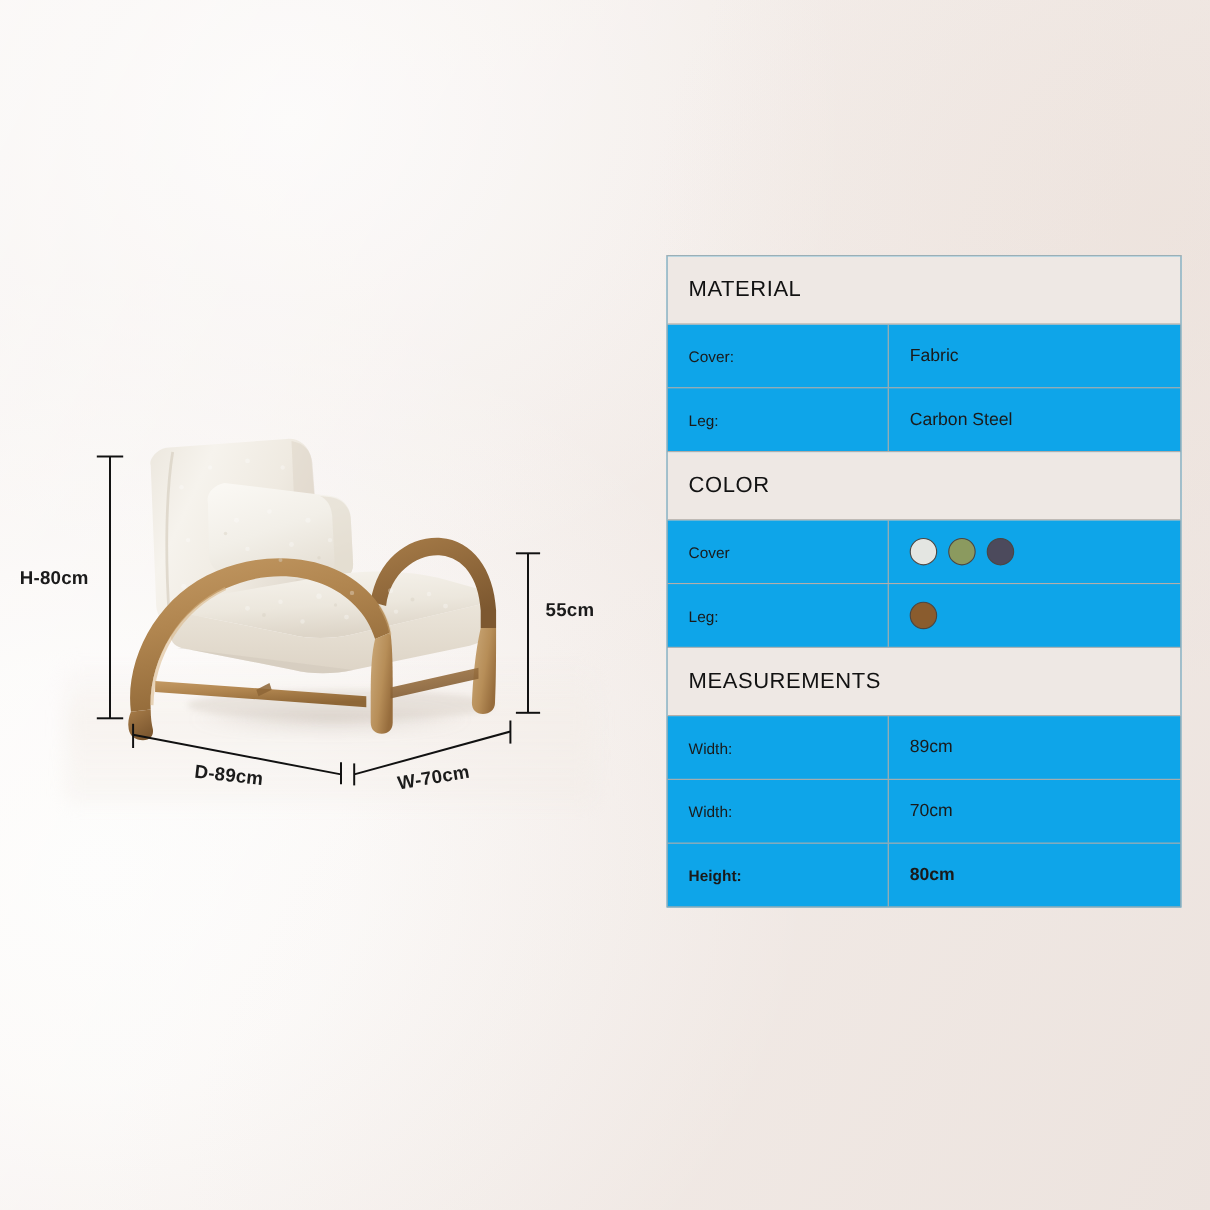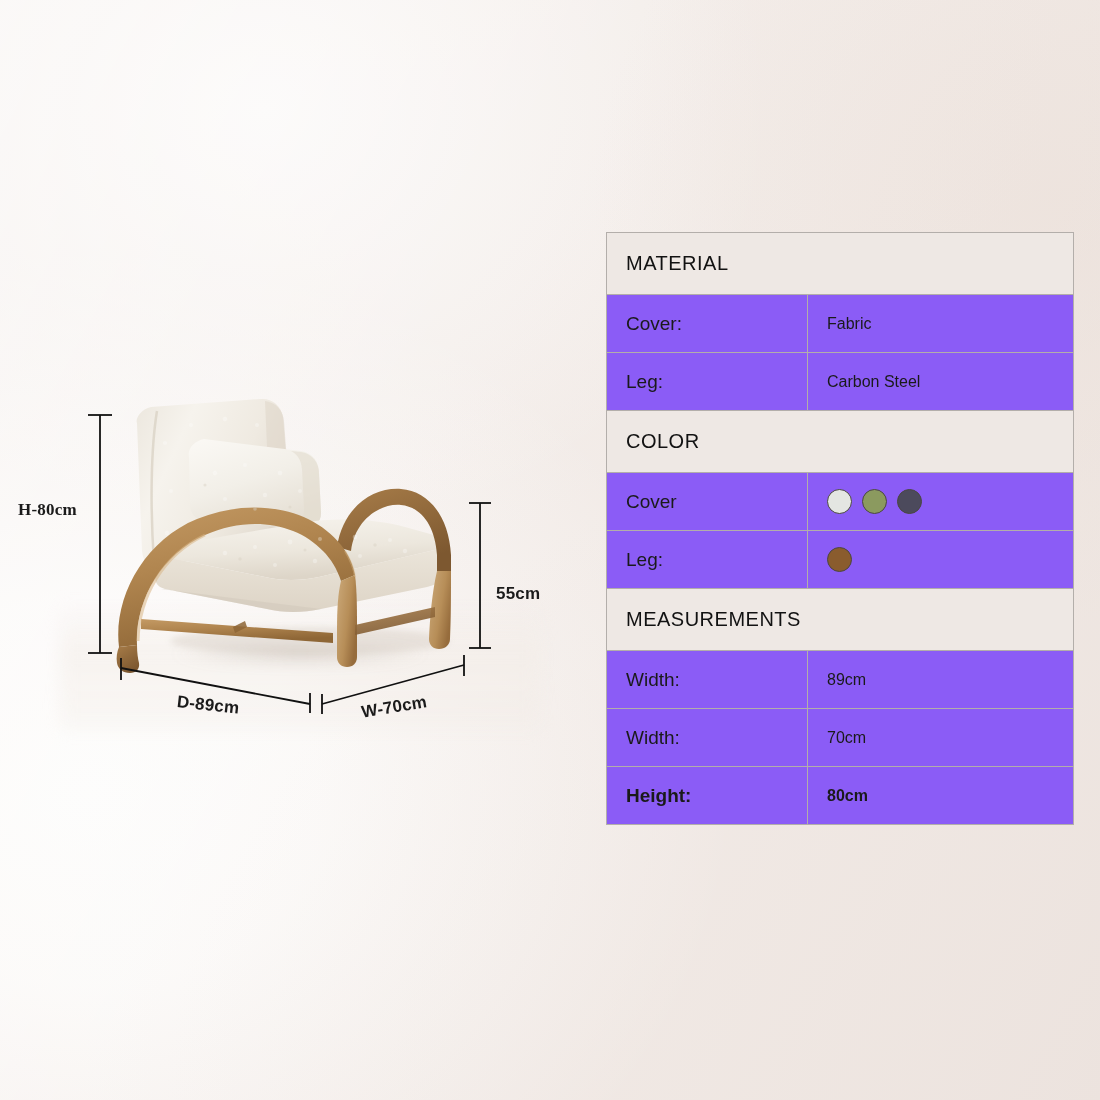--- a/index.html
+++ b/index.html
@@ -97,34 +97,34 @@
 
   .dim-label {
     position: absolute;
     font-family: "Liberation Sans", sans-serif;
     font-size: 17px;
     font-weight: 600;
     color: #1b1b1b;
     letter-spacing: 0.2px;
     white-space: nowrap;
   }
-  .dim-h      { left: 18px;  top: 500px; font-family: Liberation Serif, serif; }
-  .dim-seat   { left: 496px; top: 584px; }
+  .dim-h      { left: 18px;  top: 516px; }
+  .dim-seat   { left: 496px; top: 545px; }
   .dim-depth  { left: 178px; top: 692px; transform: rotate(6.2deg); transform-origin: left top; }
   .dim-width  { left: 360px; top: 703px; transform: rotate(-9.5deg); transform-origin: left top; }
 
   
   .spec-table {
     position: absolute;
     left: 606px;
     top: 232px;
     width: 468px;
     border: 1px solid #b3aeaa;
     border-bottom: none;
-    background: #8b5cf6;
+    background: #0ea5e9;
     box-sizing: border-box;
   }
   .section-head {
     border-bottom: 1px solid #b3aeaa;
     padding: 19px 0 19px 19px;
     font-size: 20px;
     font-weight: 400;
     letter-spacing: 0.5px;
     color: #121212;
     background: #eee8e4;
@@ -134,21 +134,21 @@
     border-bottom: 1px solid #b3aeaa;
     min-height: 57px;
   }
   .spec-key {
     width: 201px;
     flex: 0 0 201px;
     border-right: 1px solid #b3aeaa;
     padding: 0 0 0 19px;
     display: flex;
     align-items: center;
-    font-size: 19px;
+    font-size: 14px;
     color: #1a1a1a;
     box-sizing: border-box;
   }
   .spec-val {
     flex: 1 1 auto;
     padding: 0 0 0 19px;
     display: flex;
     align-items: center;
     font-size: 16px;
     color: #1a1a1a;

